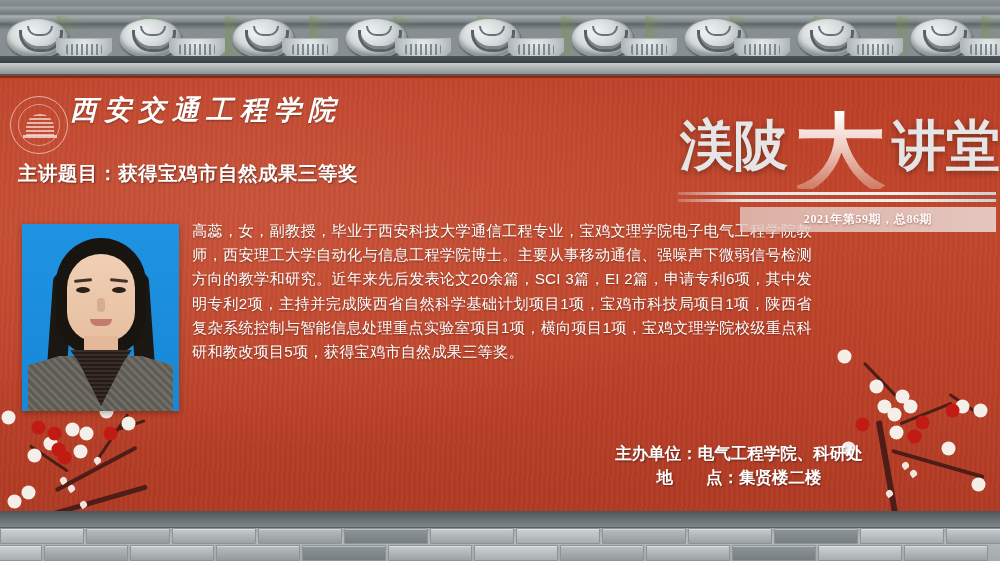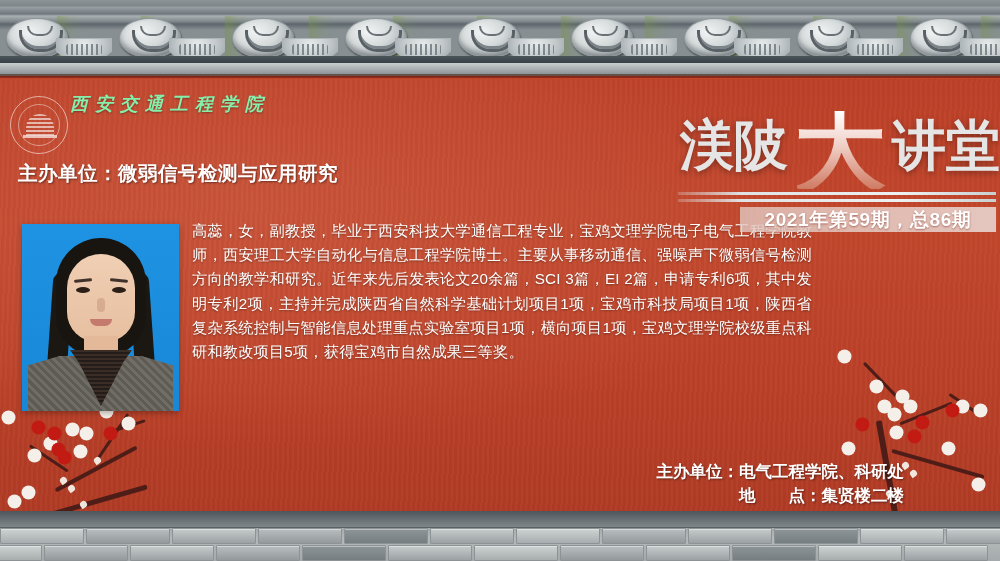--- a/index.html
+++ b/index.html
@@ -140,21 +140,21 @@
     background:
       repeating-linear-gradient(0deg, rgba(255,255,255,.85) 0 2px, transparent 2px 4px);
     opacity:.9;
   }
   .emblem .base {
     position:absolute; left:12px; top:38px; width:34px; height:3px;
     background:rgba(255,255,255,.85);
   }
   .cn-name {
     position:absolute; left:62px; top:-2px; width:268px; height:42px;
-    color:#86efac; font-size:18px; letter-spacing:7px; white-space:nowrap;
+    color:#ffffff; font-size:27px; letter-spacing:7px; white-space:nowrap;
     font-family:"Liberation Serif","DejaVu Serif",serif;
     font-weight:bold; font-style:italic;
     text-shadow:0 1px 2px rgba(0,0,0,.35);
   }
   .en-name {
     position:absolute; left:64px; top:36px; width:270px;
     color:#fff; font-size:10.5px; font-weight:bold; letter-spacing:1.35px;
     white-space:nowrap; text-shadow:0 1px 1px rgba(0,0,0,.4);
   }
 
@@ -234,26 +234,26 @@
     background:linear-gradient(90deg, rgba(220,224,226,.25), #dfe3e5 20%, #eef1f2 70%, #c9cfd1);
   }
   .rule-1 { top:192px; width:318px; }
   .rule-2 { top:199px; width:318px; }
   .issue-badge {
     position:absolute; right:4px; top:207px; width:256px; height:25px;
     background:linear-gradient(90deg, rgba(226,200,193,.80), rgba(232,209,203,.92));
     display:flex; align-items:center; justify-content:center;
   }
   .issue-badge span {
-    color:#fff; font-size:19px; font-weight:bold; letter-spacing:.6px;
-    white-space:nowrap; text-shadow:0 1px 2px rgba(120,40,25,.55);
-  }
-
-  
-  .footer { position:absolute; right:96px; top:460px; width:330px; text-align:right; }
+    color:#fff; font-size:12px; font-weight:bold; letter-spacing:.6px;
+    white-space:nowrap; text-shadow:0 1px 2px rgba(120,40,25,.55);font-family:Liberation Serif, serif;
+  }
+
+  
+  .footer { position:absolute; right:96px; top:442px; width:330px; text-align:center; }
   .footer .fl {
     color:#fff; font-size:16.5px; font-weight:bold; line-height:23.5px;
     white-space:pre; text-shadow:1px 1px 2px rgba(0,0,0,.45);
     font-family:"Liberation Serif","DejaVu Serif",serif;
   }
 
   
   .plum { position:absolute; pointer-events:none; }
   .plum.left { left:-10px; top:395px; width:230px; height:120px; }
   .plum.right { right:-6px; top:340px; width:170px; height:175px; }
@@ -377,21 +377,21 @@
 
   <div class="logo-block">
     <div class="emblem">
       <div class="bldg"></div>
         <div class="base"></div>
     </div>
     <div class="cn-name">西安交通工程学院</div>
   </div>
 
   <div class="headline">
-    <div class="ln">主办单位：微弱信号检测与应用研究</div>
+    <div class="ln">主讲题目：获得宝鸡市自然成果三等奖</div>
   </div>
 
   <div class="portrait">
     <div class="p-bg"></div>
     <div class="p-hair-side-l"></div>
     <div class="p-hair-side-r"></div>
     <div class="p-hair"></div>
     <div class="p-face"></div>
     <div class="p-brow-l"></div>
       <div class="p-brow-r"></div>

